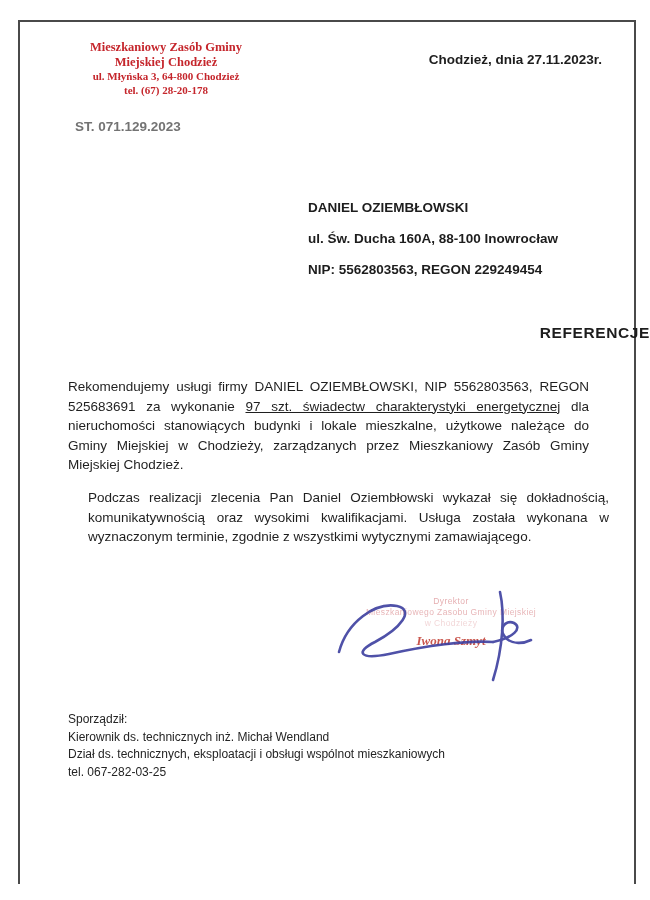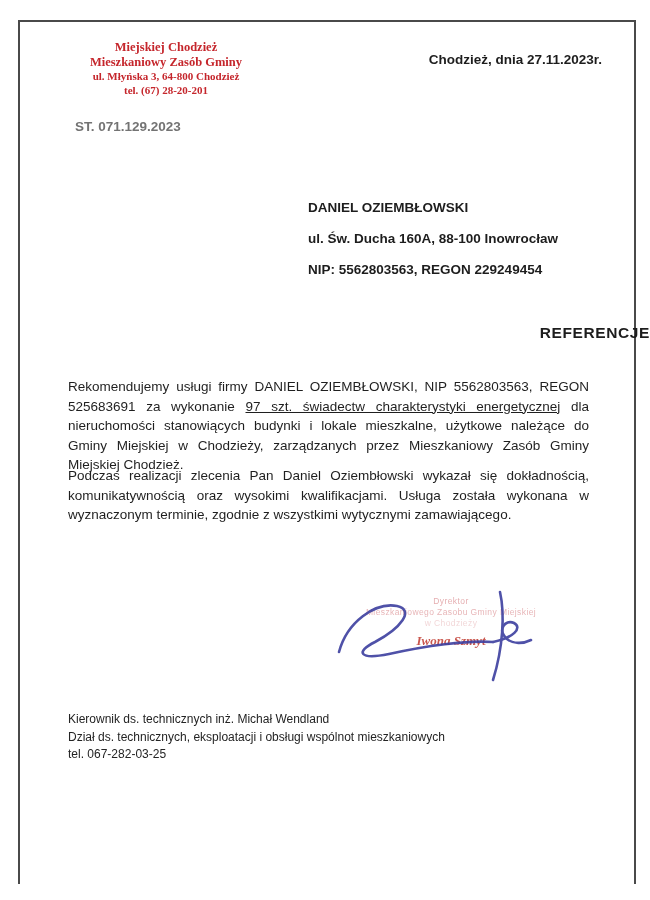--- a/index.html
+++ b/index.html
@@ -75,21 +75,21 @@
   .para {
     position: absolute;
     left: 68px;
     width: 521px;
     font-size: 13.5px;
     line-height: 19.5px;
     text-align: justify;
     color: #1f1f1f;
   }
   .para-1 { top: 377px; }
-  .para-2 { top: 466px; }
+  .para-2 { top: 488px; margin-left: 20px; }
   .u { text-decoration: underline; }
 
   .sig-area {
     position: absolute;
     left: 335px; top: 596px;
     width: 232px;
     text-align: center;
   }
   .stamp-text {
     font-size: 8.5px;
@@ -125,24 +125,24 @@
   }
 </style>
 </head>
 <body>
 
 <div class="page">
 
   <div class="border-frame"></div>
 
   <div class="letterhead">
+    <div class="lg">Mieszkaniowy Zasób Gminy</div>
     <div class="lg">Miejskiej Chodzież</div>
-    <div class="lg">Mieszkaniowy Zasób Gminy</div>
     <div>ul. Młyńska 3, 64-800 Chodzież</div>
-    <div>tel. (67) 28-20-201</div>
+    <div>tel. (67) 28-20-178</div>
   </div>
 
   <div class="date-line">Chodzież, dnia 27.11.2023r.</div>
 
   <div class="ref-number">ST. 071.129.2023</div>
 
   <div class="recipient">
     <div>DANIEL OZIEMBŁOWSKI</div>
     <div>ul. Św. Ducha 160A, 88-100 Inowrocław</div>
     <div>NIP: 5562803563,  REGON 229249454</div>
@@ -164,18 +164,19 @@
     <svg class="sig-svg" viewBox="0 0 260 100" xmlns="http://www.w3.org/2000/svg">
       <g fill="none" stroke="#3c3f9f" stroke-width="2.6" stroke-linecap="round" opacity="0.9">
         <path d="M22,66 C30,36 58,16 80,20 C98,24 84,42 58,56 C38,66 42,74 72,68 C108,60 150,54 176,56"></path>
         <path d="M176,56 C196,52 206,42 197,37 C188,33 180,44 190,53 C196,58 206,58 214,54"></path>
         <path d="M183,6 C188,28 186,62 176,94"></path>
       </g>
     </svg>
   </div>
 
   <div class="footer-block">
+    <div>Sporządził:</div>
     <div>Kierownik ds. technicznych inż. Michał Wendland</div>
     <div>Dział ds. technicznych, eksploatacji i obsługi wspólnot mieszkaniowych</div>
     <div>tel. 067-282-03-25</div>
   </div>
 
 </div>
 
 </body></html>

